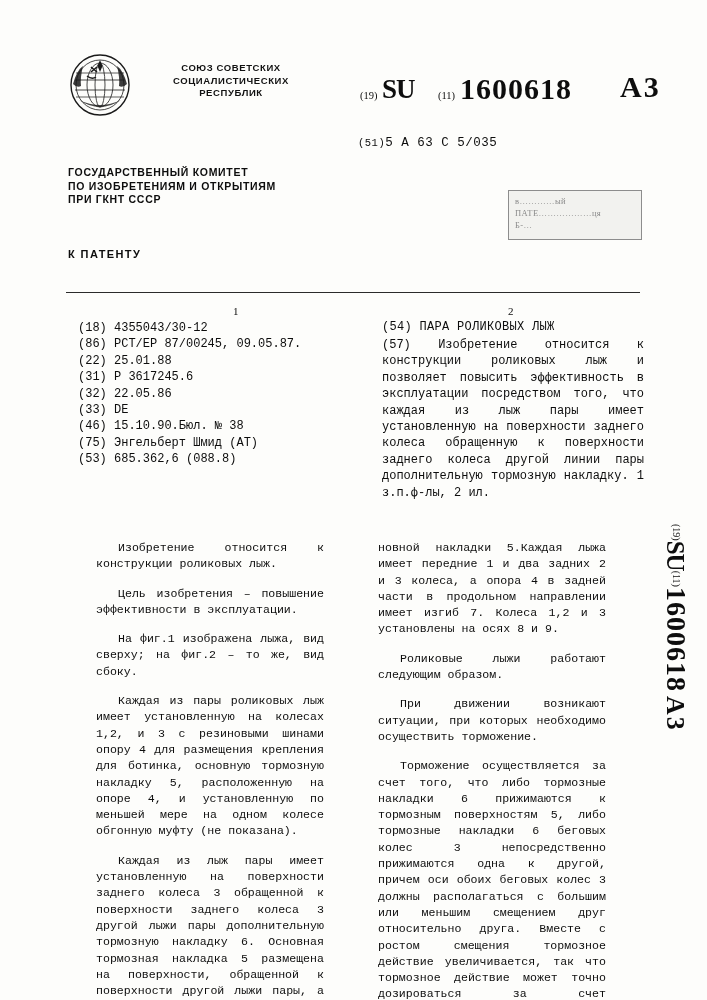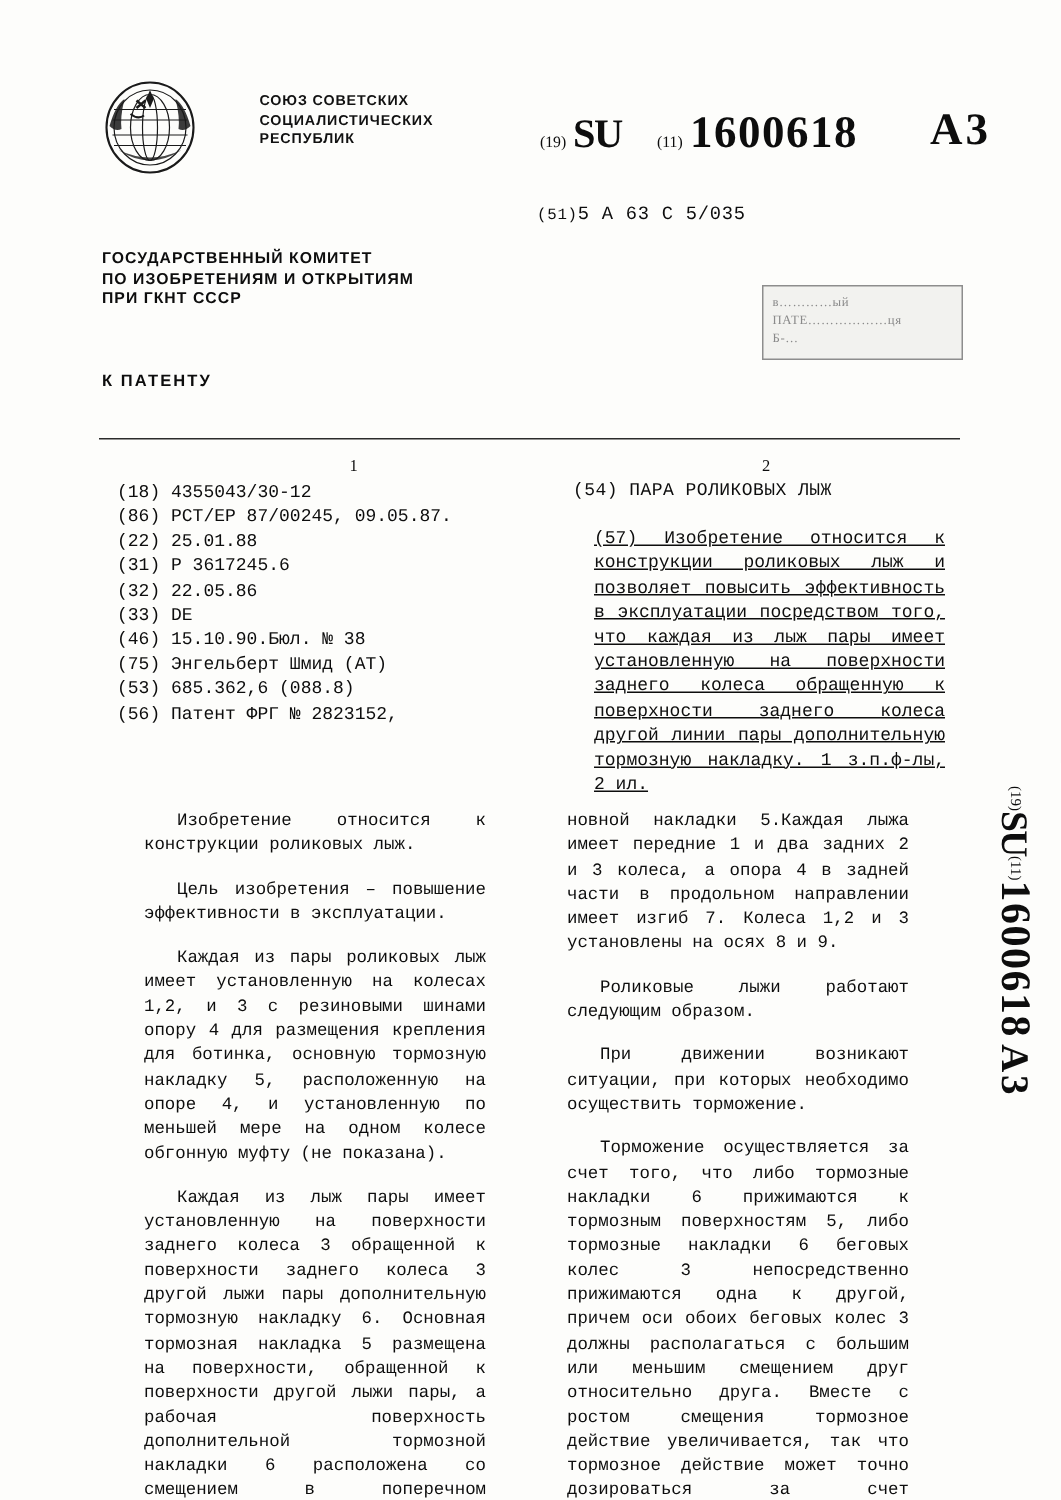--- a/index.html
+++ b/index.html
@@ -199,21 +199,21 @@
   .abstract-body {
     position: absolute;
     left: 382px;
     top: 337px;
     width: 262px;
     font-family: "Liberation Mono", monospace;
     font-size: 12px;
     line-height: 16.4px;
     text-align: justify;
   }
-  .abstract-body p { margin: 14px; text-decoration: underline; }
+  .abstract-body p { margin: 0; }
 
   
   .col {
     position: absolute;
     width: 228px;
     font-family: "Liberation Mono", monospace;
     font-size: 11.6px;
     line-height: 16.3px;
     text-align: justify;
   }
@@ -267,21 +267,21 @@
         <line x1="7" y1="43" x2="55" y2="43" stroke="#1a1a1a" stroke-width="0.7"></line>
         <path d="M31 6 L33.5 12 L31 18 L28.5 12 Z" fill="#1a1a1a"></path>
         <path d="M22 13 l6 5 m-6 0 l6 -5" stroke="#1a1a1a" stroke-width="1.6" fill="none"></path>
         <path d="M18 22 q5 4 9 1" stroke="#1a1a1a" stroke-width="1.4" fill="none"></path>
         <path d="M4 30 q4 -14 10 -18 q-3 12 -2 20 q-4 2 -8 -2z" fill="#1a1a1a" opacity="0.85"></path>
         <path d="M58 30 q-4 -14 -10 -18 q3 12 2 20 q4 2 8 -2z" fill="#1a1a1a" opacity="0.85"></path>
         <path d="M10 46 q21 10 42 0 q-21 14 -42 0z" fill="#1a1a1a" opacity="0.8"></path>
       </svg>
     </div>
 
-    <div class="org-lines" style="white-space: pre-line;">СОЮЗ СОВЕТСКИХ
+    <div class="org-lines" style="white-space: pre-line; text-align: center;">СОЮЗ СОВЕТСКИХ
 СОЦИАЛИСТИЧЕСКИХ
 РЕСПУБЛИК</div>
 
     <div class="country-code">(19)</div>
     <div class="su-mark">SU</div>
     <div class="kind-code">(11)</div>
     <div class="patent-number">1600618</div>
     <div class="doc-kind">A3</div>
   </div>
 
@@ -309,31 +309,31 @@
   <div class="biblio">
       <div>(18) 4355043/30-12</div>
       <div>(86) PCT/EP 87/00245, 09.05.87.</div>
       <div>(22) 25.01.88</div>
       <div>(31) P 3617245.6</div>
       <div>(32) 22.05.86</div>
       <div>(33) DE</div>
       <div>(46) 15.10.90.Бюл. № 38</div>
       <div>(75) Энгельберт Шмид (АТ)</div>
       <div>(53) 685.362,6 (088.8)</div>
-      <div>(56) Патент ФРГ № 2823152,</div>
     </div>
 
   <div class="abstract-title">(54) ПАРА РОЛИКОВЫХ ЛЫЖ</div>
   <div class="abstract-body">
     <p>(57) Изобретение относится к конструкции роликовых лыж и позволяет повысить эффективность в эксплуатации посредством того, что каждая из лыж пары имеет установленную на поверхности заднего колеса обращенную к поверхности заднего колеса другой линии пары дополнительную тормозную накладку. 1 з.п.ф-лы, 2 ил.</p>
   </div>
 
   <div class="col left">
       <p>Изобретение относится к конструкции роликовых лыж.</p>
       <p>Цель изобретения – повышение эффективности в эксплуатации.</p>
+      <p>На фиг.1 изображена лыжа, вид сверху; на фиг.2 – то же, вид сбоку.</p>
       <p>Каждая из пары роликовых лыж имеет установленную на колесах 1,2, и 3 с резиновыми шинами опору 4 для размещения крепления для ботинка, основную тормозную накладку 5, расположенную на опоре 4, и установленную по меньшей мере на одном колесе обгонную муфту (не показана).</p>
       <p>Каждая  из лыж пары имеет установленную на поверхности заднего колеса 3 обращенной к поверхности заднего колеса 3 другой лыжи пары дополнительную тормозную накладку 6.  Основная тормозная накладка 5 размещена на поверхности, обращенной к поверхности другой лыжи пары, а рабочая поверхность дополнительной тормозной накладки 6 расположена со  смещением в поперечном направлении и вовнутрь относительно рабочей поверхности ос-</p>
     </div>
   <div class="col right">
       <p class="noindent">новной накладки 5.Каждая лыжа имеет передние 1 и два задних 2 и 3 колеса, а опора 4 в задней части в продольном направлении имеет изгиб 7. Колеса 1,2 и 3 установлены на осях 8 и 9.</p>
       <p>Роликовые лыжи работают следующим образом.</p>
       <p>При движении возникают ситуации, при которых необходимо осуществить торможение.</p>
       <p>Торможение осуществляется за счет того, что либо тормозные накладки 6 прижимаются к тормозным поверхностям  5, либо тормозные накладки 6 беговых колес 3 непосредственно прижимаются одна к другой, причем оси обоих беговых колес 3 должны располагаться с большим или меньшим смещением друг относительно друга. Вместе с ростом смещения тормозное действие увеличивается, так что тормозное действие может точно дозироваться за счет соответствующего положения ступени бегуна.</p>
     </div>
 

